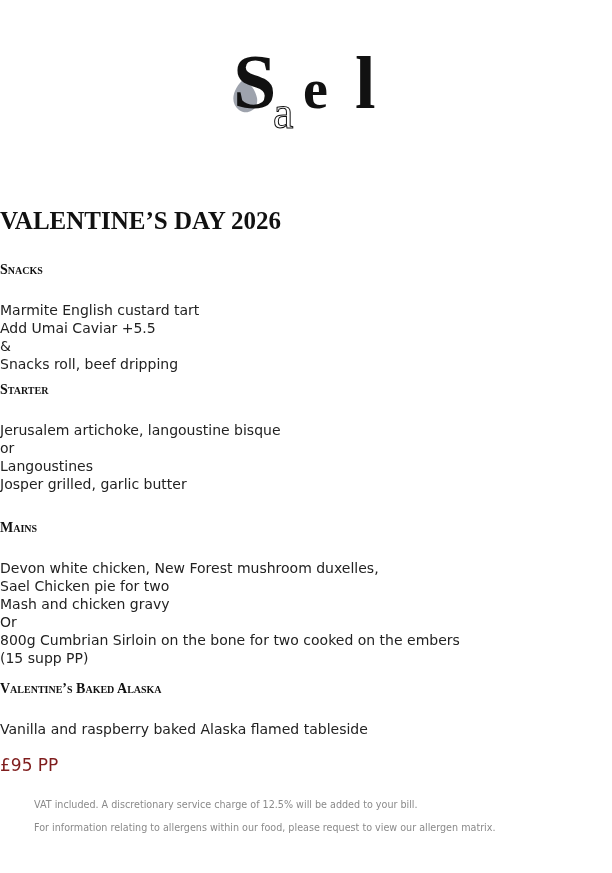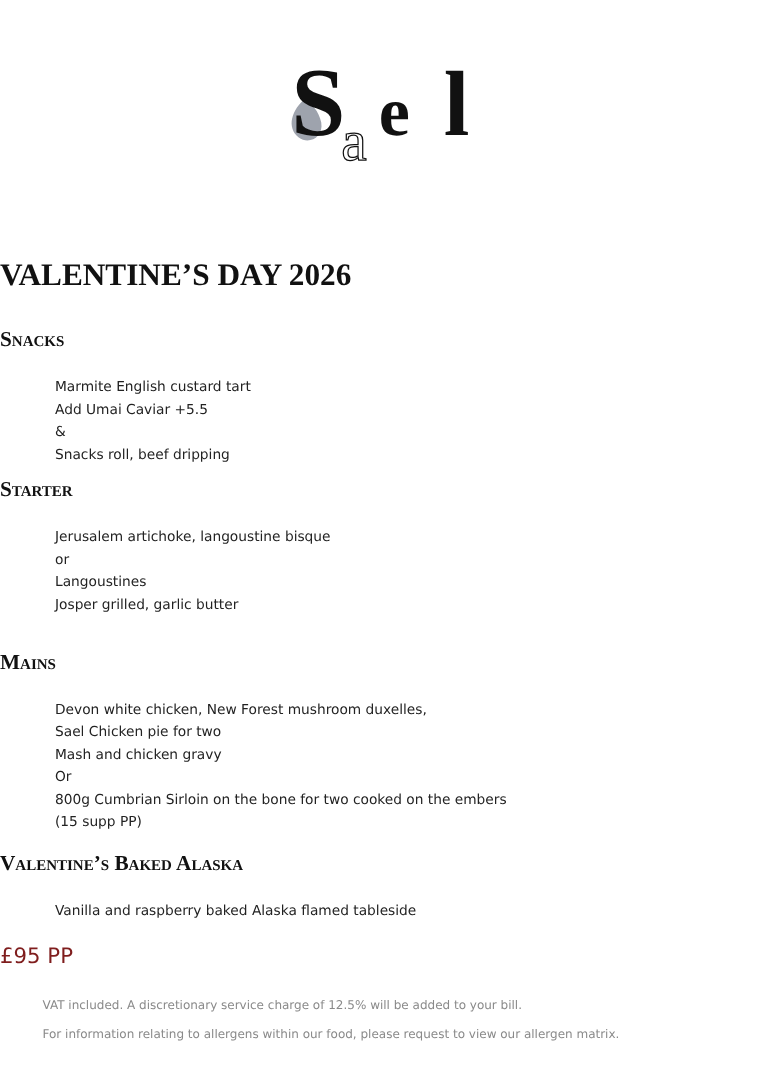--- a/index.html
+++ b/index.html
@@ -1,21 +1,21 @@
 <!DOCTYPE html>
 <html><head>
 <meta charset="utf-8">
 <style>
   html, body { margin: 0; padding: 0; background: #ffffff; }
   body { width: 612px; height: 873px; position: relative; overflow: hidden; color: #1a1a1a; }
   .logo { position: absolute; left: 225px; top: 36px; width: 165px; height: 100px; }
   .center { position: absolute; left: 0; width: 612px; text-align: left; }
   .title { font-family: "Liberation Serif", "DejaVu Serif", serif; font-weight: bold; font-size: 25px; letter-spacing: 0px; color: #111; }
-  .section { font-family: "Liberation Serif", "DejaVu Serif", serif; font-weight: bold; font-size: 17px; font-variant: small-caps; color: #111; }
-  .item { font-family: "DejaVu Sans", "Liberation Sans", sans-serif; font-size: 11px; line-height: 18px; color: #222; padding-left: 44px; }
+  .section { font-family: "Liberation Serif", "DejaVu Serif", serif; font-weight: bold; font-size: 14px; font-variant: small-caps; color: #111; }
+  .item { font-family: "DejaVu Sans", "Liberation Sans", sans-serif; font-size: 14px; line-height: 18px; color: #222; }
   .price { font-family: "DejaVu Sans", "Liberation Sans", sans-serif; font-size: 17px; color: #7f1d1d; }
   .foot { font-family: "DejaVu Sans", "Liberation Sans", sans-serif; font-size: 9.6px; color: #8a8a8a; padding-left: 34px; }
 </style>
 </head>
 <body>
 
 <div class="logo">
   <svg width="165" height="100" viewBox="0 0 165 100">
     <path d="M20 42 C8 52 4 66 14 74 C22 80 34 74 32 62 C30 52 24 48 20 42 Z" fill="#9ea3ad"></path>
     <text x="8" y="72" font-family="Liberation Serif, DejaVu Serif, serif" font-weight="bold" font-size="78" fill="#111">S</text>

